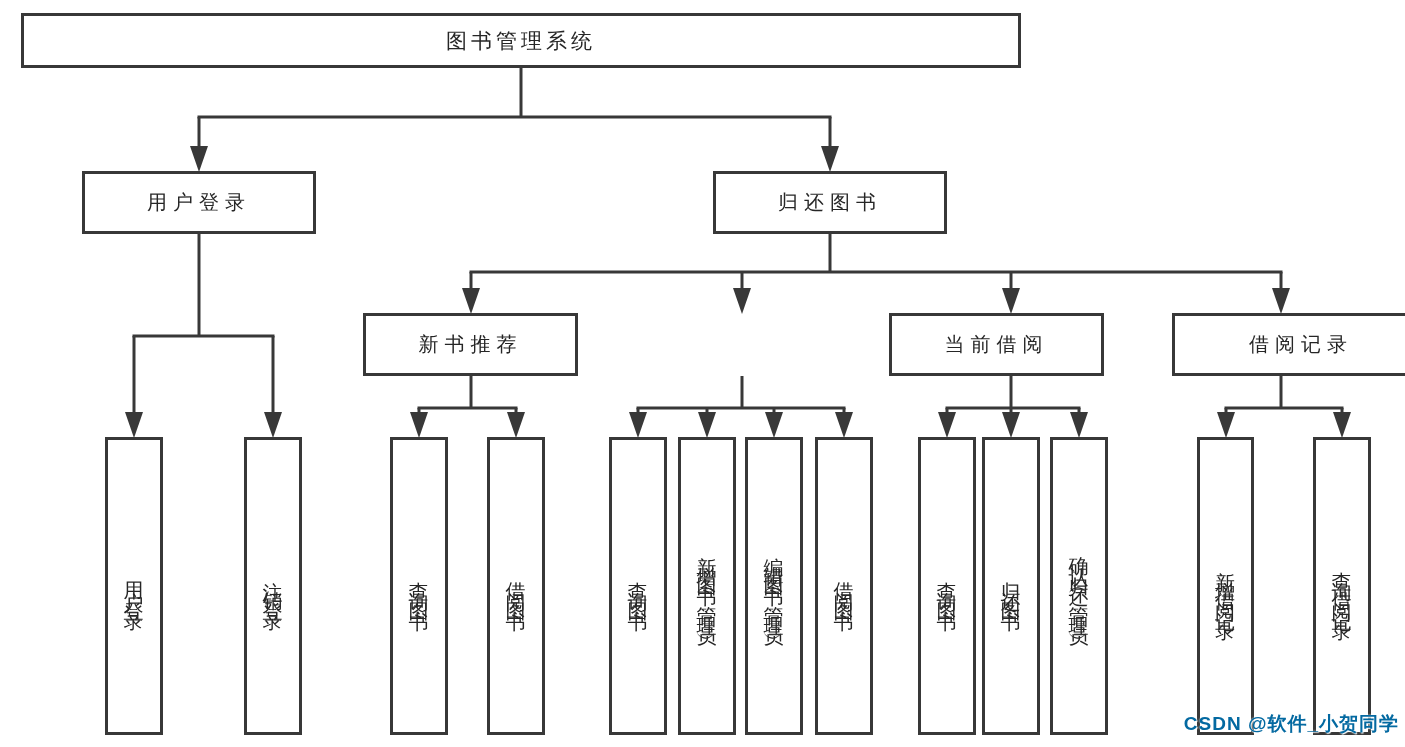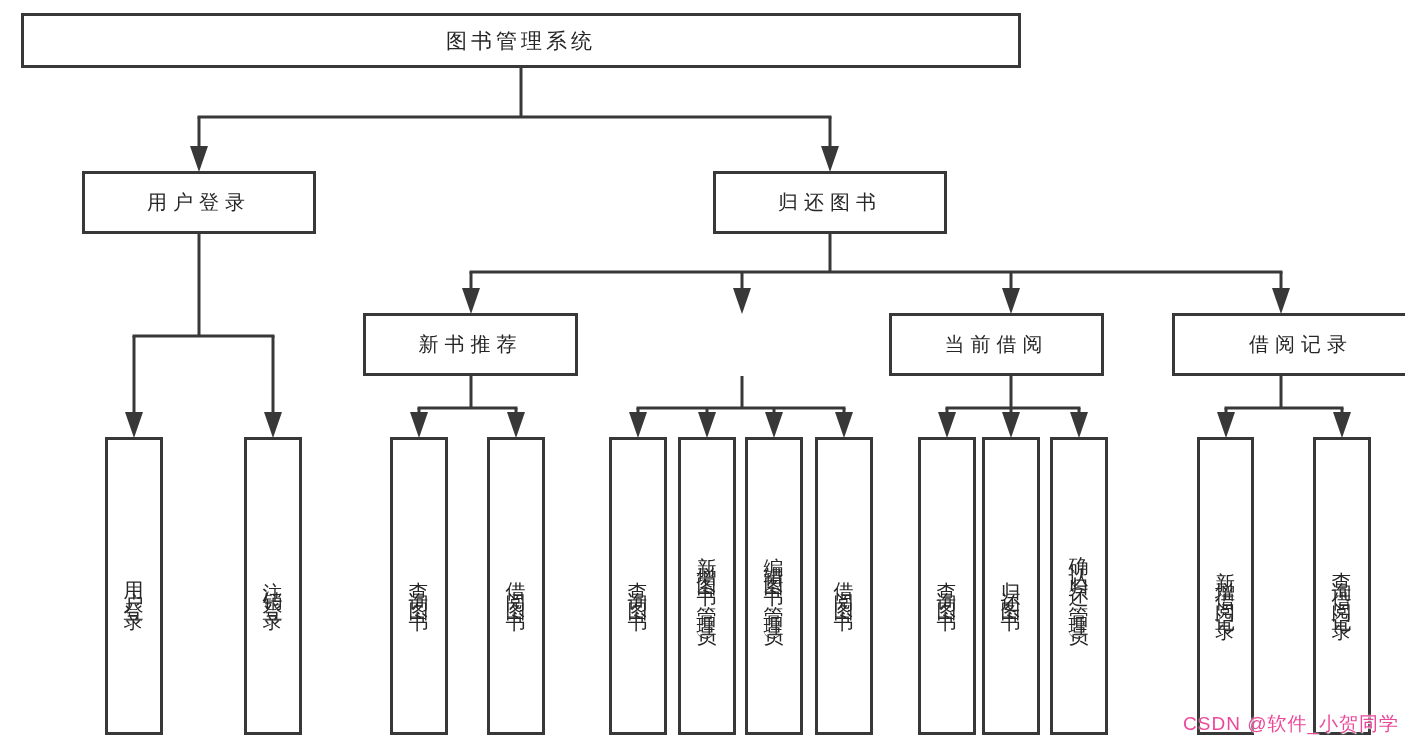--- a/index.html
+++ b/index.html
@@ -41,22 +41,23 @@
     line-height:1;
     color:#262626;
     white-space:nowrap;
   }
   .watermark{
     position:absolute;
     right:6px;bottom:10px;
     z-index:3;
     font-size:19px;
     letter-spacing:1px;
-    color:#ec4899;
+    color:#0369a1;
     text-shadow:0 0 2px #ffffff, 1px 1px 1px #ffffff;
+    font-weight:bold;
   }
 </style>
 </head>
 <body>
 
 <div class="canvas">
 
   <svg id="connectors" xmlns="http://www.w3.org/2000/svg" width="1405" height="747" viewBox="0 0 1405 747">
       <line x1="521" y1="68" x2="521" y2="117" stroke="#383838" stroke-width="3"></line>
       <line x1="197.5" y1="117" x2="831.5" y2="117" stroke="#383838" stroke-width="3"></line>

